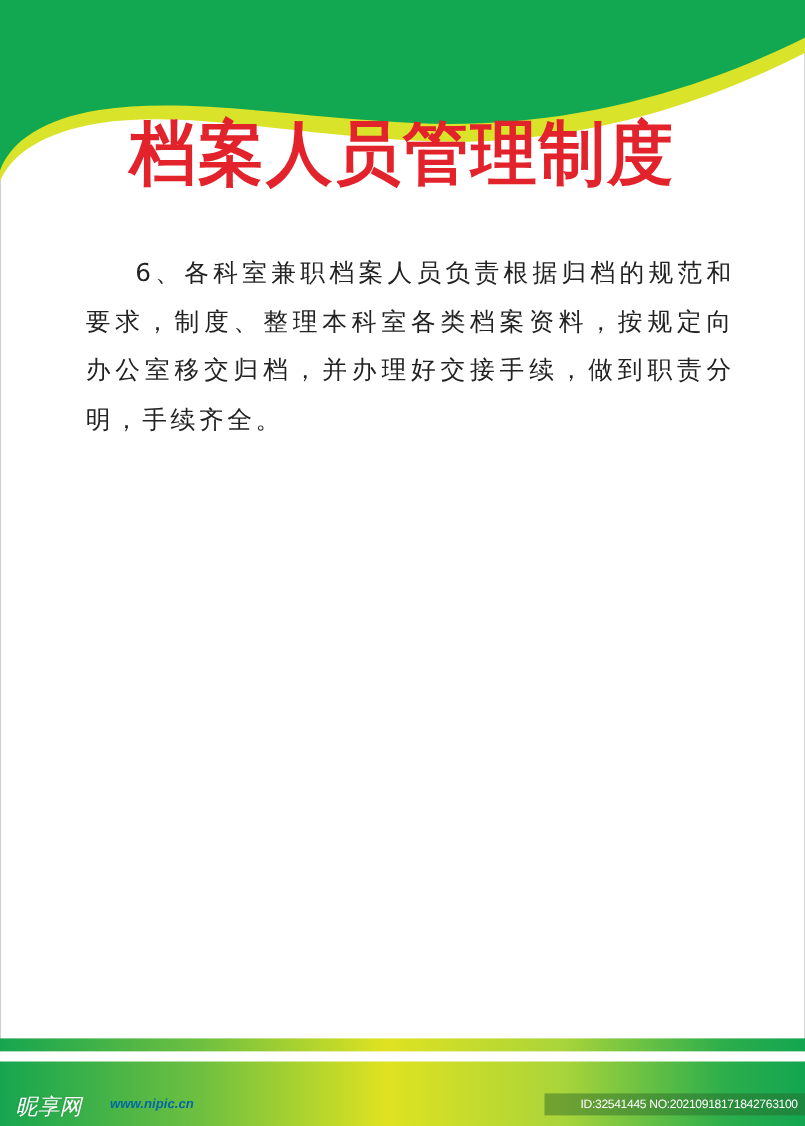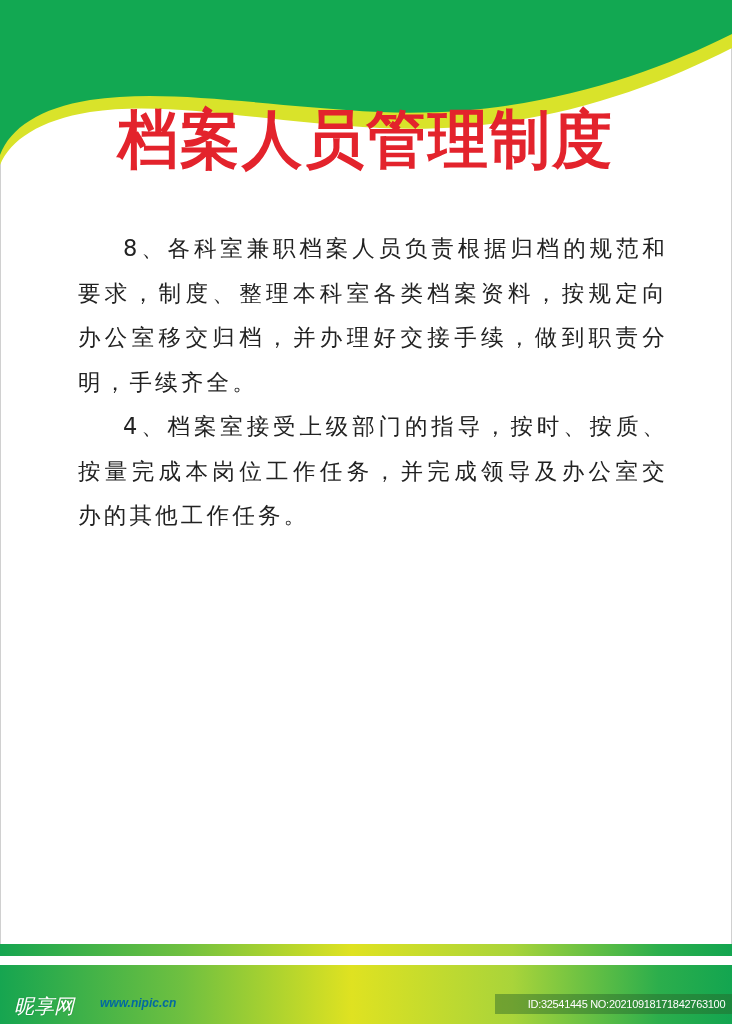--- a/index.html
+++ b/index.html
@@ -61,22 +61,21 @@
 <div class="border-frame"></div>
 
 <svg class="header-wave" viewBox="0 0 732 190" preserveAspectRatio="none">
   <path d="M0,0 L732,0 L732,48 C640,95 520,135 380,128 C260,122 170,100 90,112 C40,120 10,140 0,165 Z" fill="#d9e32a"></path>
   <path d="M0,0 L732,0 L732,34 C640,80 520,118 380,112 C260,106 170,88 90,100 C40,108 10,128 0,155 Z" fill="#12a852"></path>
 </svg>
 
 <div class="title">档案人员管理制度</div>
 
 <div class="content">
-  <p class="para">8、各科室兼职档案人员负责根据归档的规范和要求，制度、整理本科室各类档案资料，按规定向办公室移交归档，并办理好交接手续，做到职责分明，手续齐全。</p>
-  <p class="para">4、档案室接受上级部门的指导，按时、按质、按量完成本岗位工作任务，并完成领导及办公室交办的其他工作任务。</p>
+  <p class="para">6、各科室兼职档案人员负责根据归档的规范和要求，制度、整理本科室各类档案资料，按规定向办公室移交归档，并办理好交接手续，做到职责分明，手续齐全。</p>
 </div>
 
 <div class="footer-band-top"></div>
 <div class="footer-white"></div>
 <div class="footer-band"></div>
 
 <div class="watermark-logo">昵享网</div>
 <div class="watermark-url">www.nipic.cn</div>
 <div class="id-badge">ID:32541445 NO:20210918171842763100</div>
 

